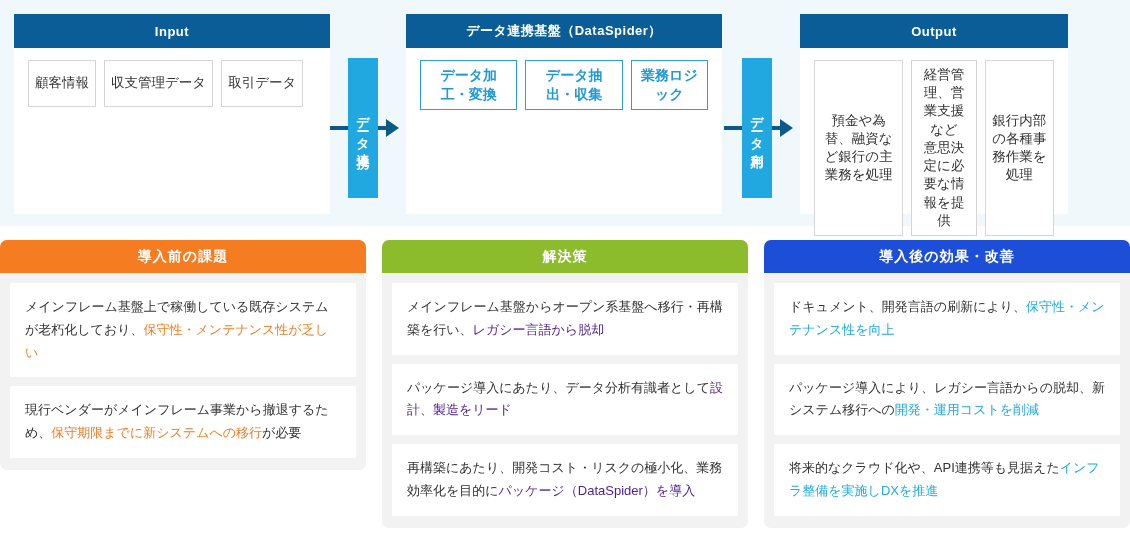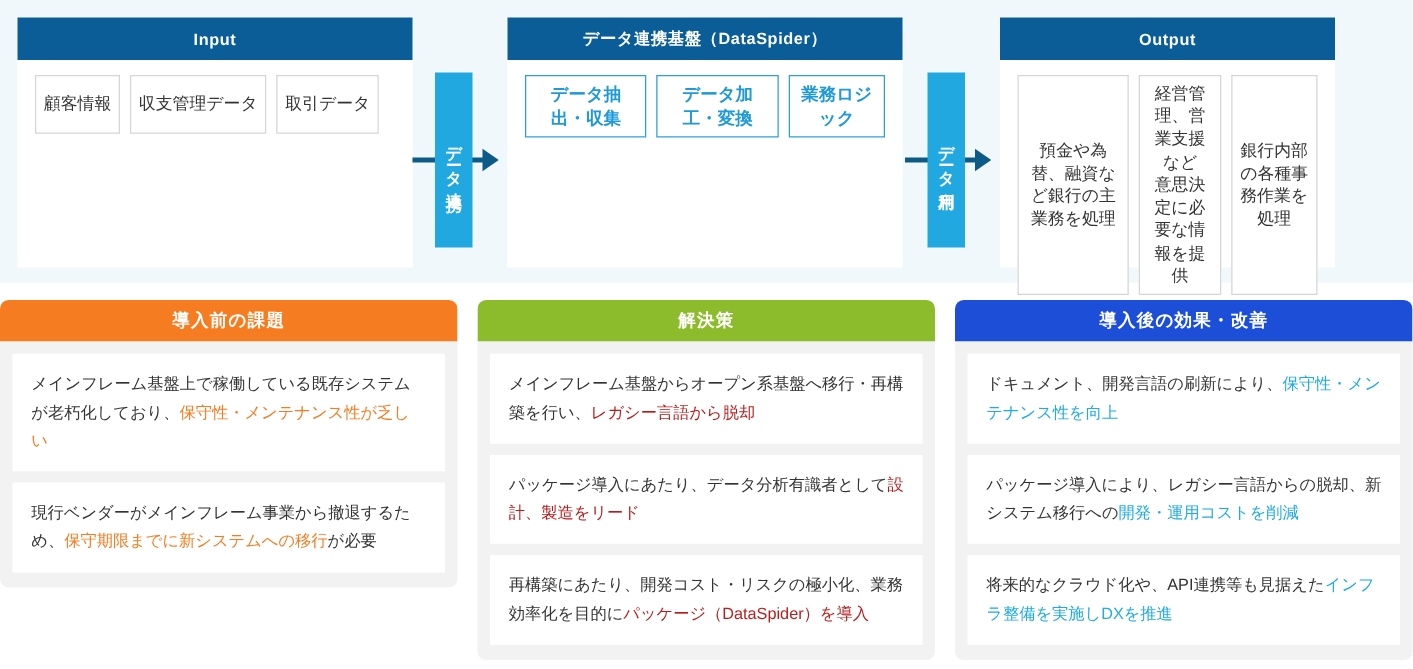--- a/index.html
+++ b/index.html
@@ -165,21 +165,21 @@
 
   .card-item {
     background: #ffffff;
     padding: 13px 15px;
     font-size: 13px;
     line-height: 1.75;
     color: #333333;
   }
 
   .hi-orange { color: #f57c20; }
-  .hi-green  { color: #b91c1c; }
+  .hi-green  { color: #4c1d95; }
   .hi-blue   { color: #1fabe3; }
 </style>
 </head>
 <body>
 
 <div class="flow-section">
 
   <div class="flow-panel input">
     <div class="flow-head">Input</div>
     <div class="flow-body">
@@ -191,22 +191,22 @@
 
   <div class="arrow-line a1"></div>
   <div class="connector c1">
     <div class="connector-label">データ連携</div>
   </div>
   <div class="arrow-head h1"></div>
 
   <div class="flow-panel middle">
     <div class="flow-head">データ連携基盤（DataSpider）</div>
     <div class="flow-body">
+      <div class="flow-item tall accent">データ加工・変換</div>
       <div class="flow-item tall accent">データ抽出・収集</div>
-      <div class="flow-item tall accent">データ加工・変換</div>
       <div class="flow-item tall accent">業務ロジック</div>
     </div>
   </div>
 
   <div class="arrow-line a2"></div>
   <div class="connector c2">
     <div class="connector-label">データ利用</div>
   </div>
   <div class="arrow-head h2"></div>
 

